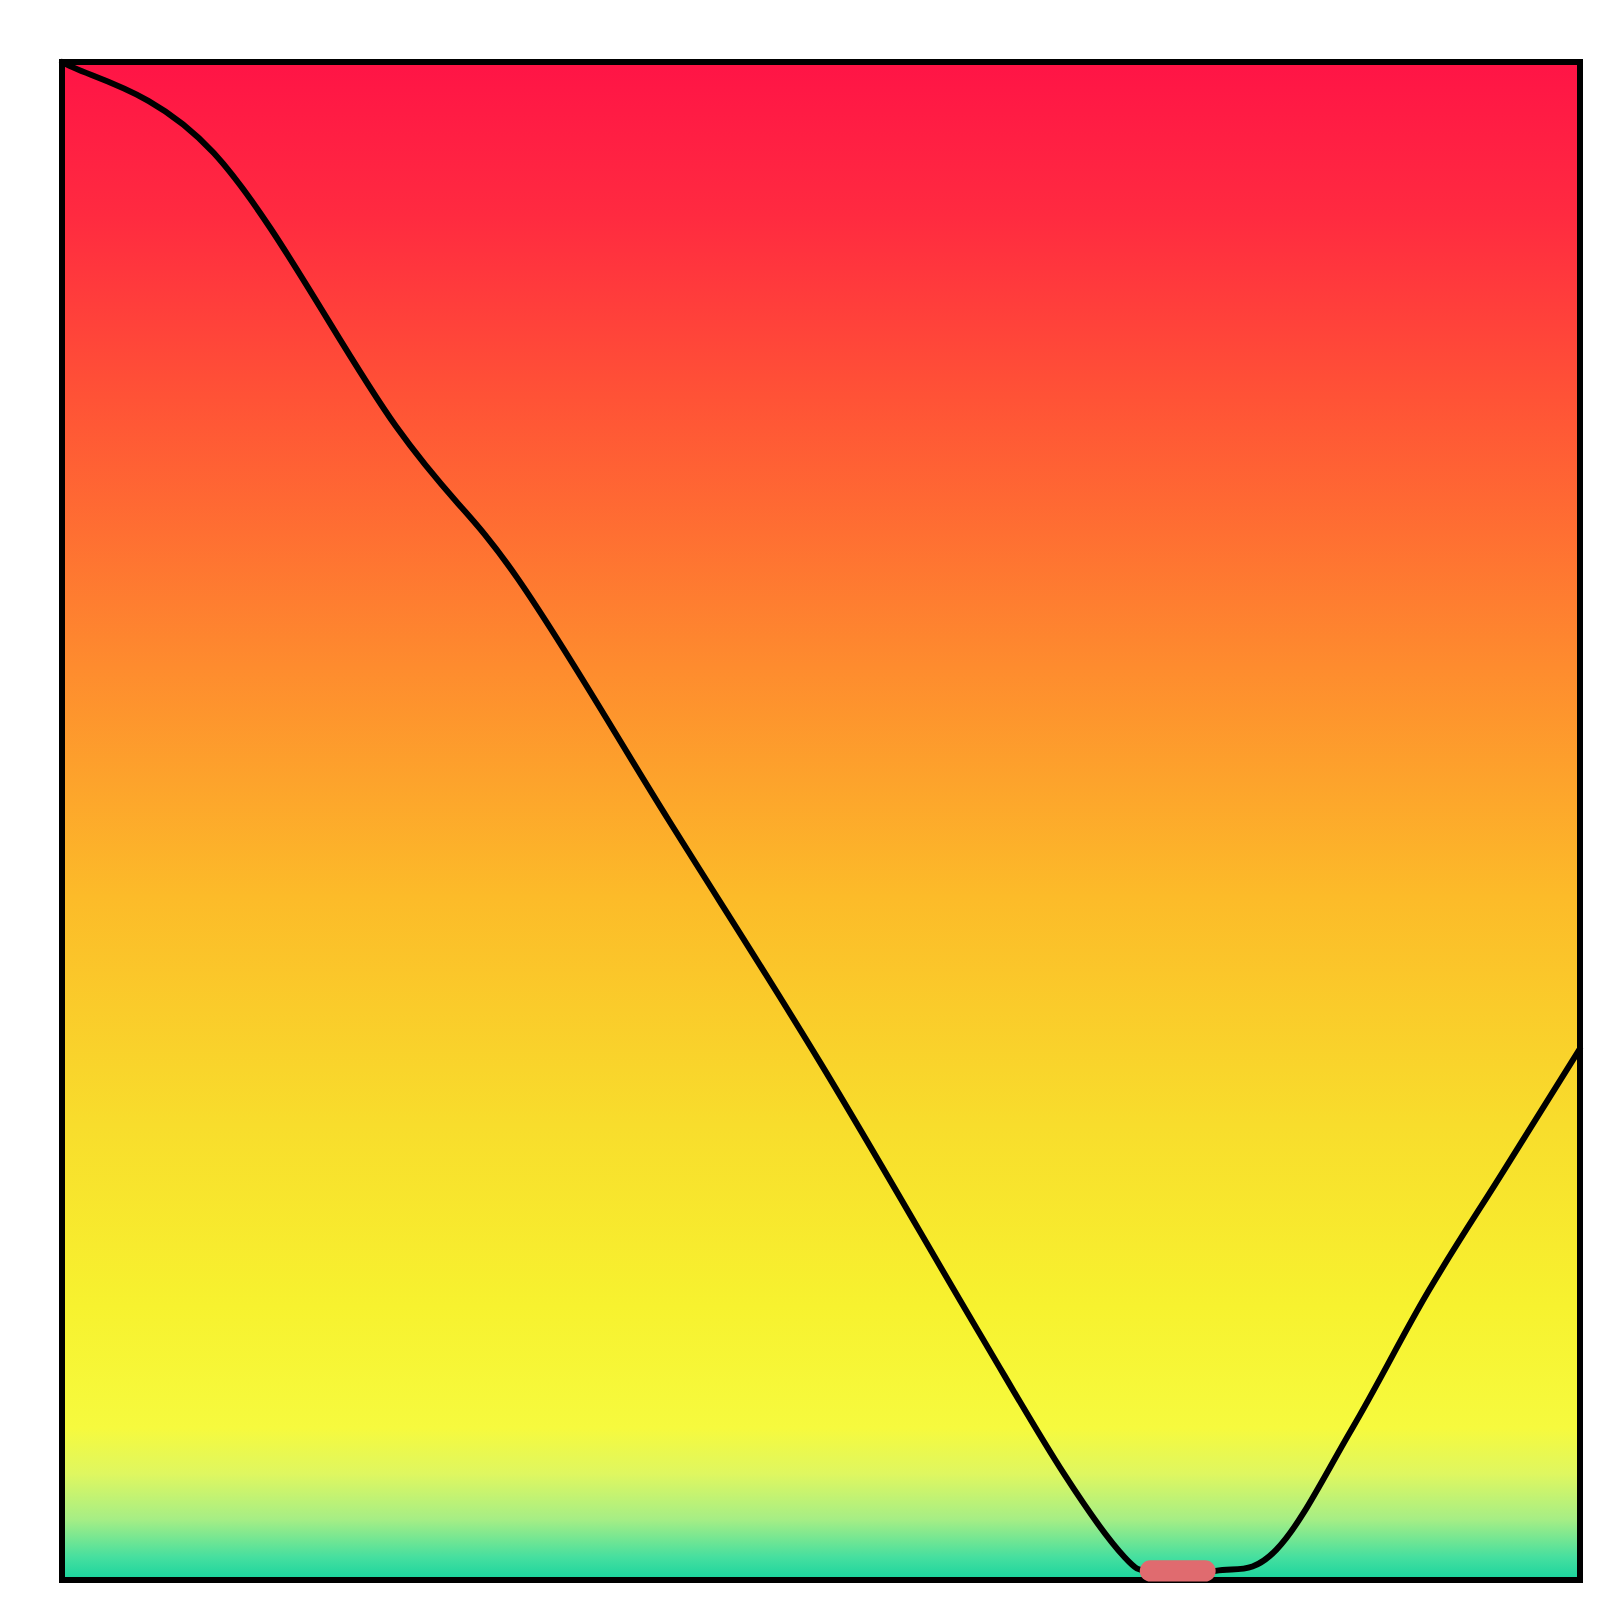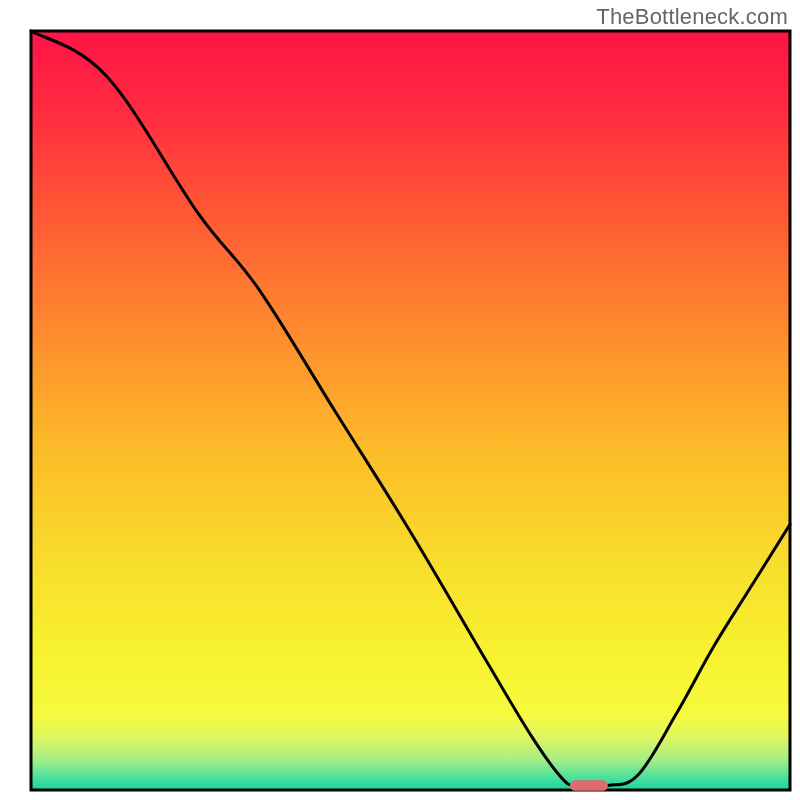--- a/index.html
+++ b/index.html
@@ -26,21 +26,20 @@
     z-index: 5;
   }
   svg {
     display: block;
   }
 </style>
 </head>
 <body>
 
 <div class="frame">
-  <div class="watermark">TheBottleneck.com</div>
   <svg id="chart-svg" width="800" height="800" viewBox="0 0 800 800">
     <defs>
       <linearGradient id="bg-grad" x1="0" y1="0" x2="0" y2="1">
           <stop offset="0%" stop-color="#ff1446"></stop>
           <stop offset="10%" stop-color="#ff2a40"></stop>
           <stop offset="22%" stop-color="#ff5236"></stop>
           <stop offset="40%" stop-color="#fe8c2e"></stop>
           <stop offset="55.00000000000001%" stop-color="#fcbb29"></stop>
           <stop offset="70%" stop-color="#f8dd2c"></stop>
           <stop offset="82%" stop-color="#f7f22f"></stop>

